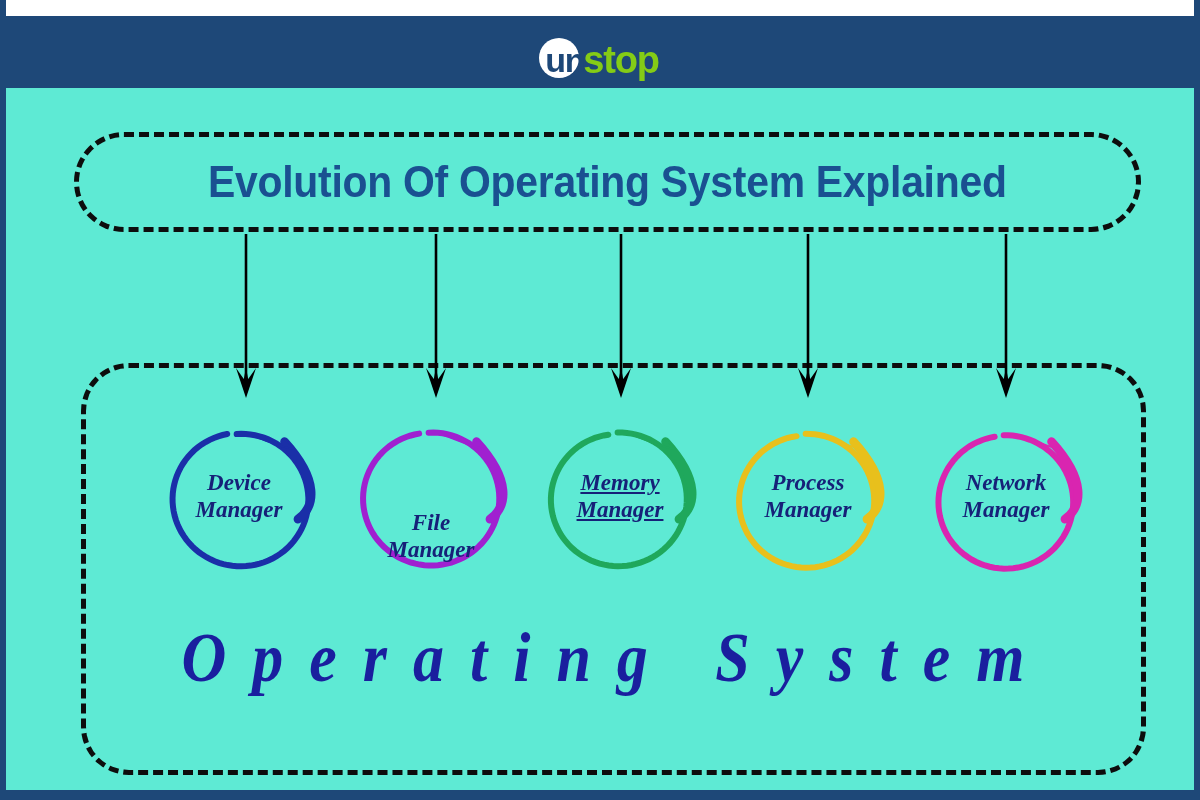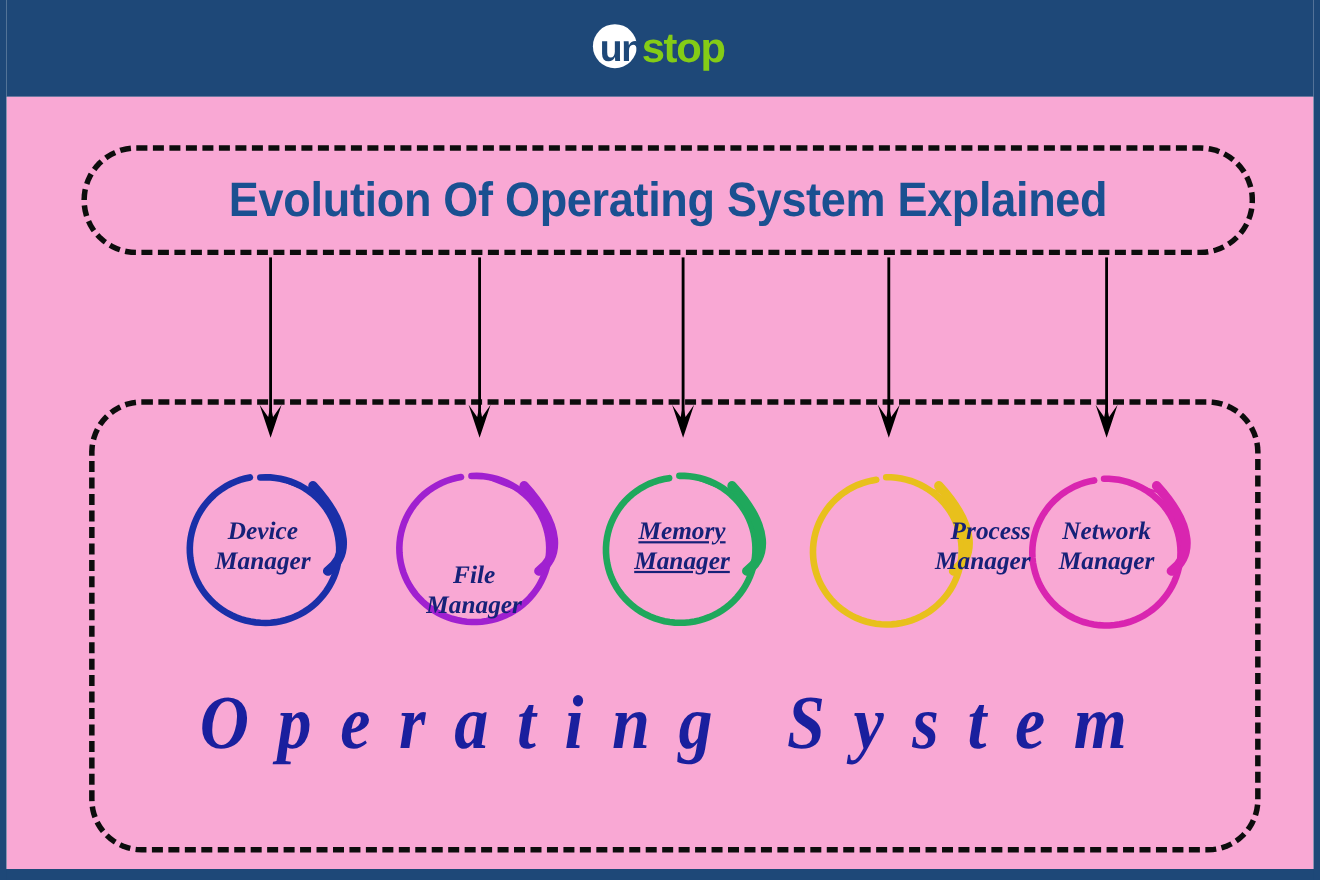--- a/index.html
+++ b/index.html
@@ -17,21 +17,21 @@
     box-sizing: border-box;
     border-left: 6px solid #1e4878;
     border-right: 6px solid #1e4878;
     border-bottom: 10px solid #1e4878;
   }
 
   
   #header-band {
     position: absolute;
     left: -6px;
-    top: 0;
+    top: 16px;
     width: 1200px;
     height: 88px;
     background: #1e4878;
     display: flex;
     align-items: center;
     justify-content: center;
   }
   #logo {
     position: relative;
     display: flex;
@@ -70,21 +70,21 @@
     margin-left: -1px;
   }
 
   
   #canvas {
     position: absolute;
     left: 0;
     top: 88px;
     width: 1188px;
     height: 702px;
-    background: #f9a8d4;
+    background: #5eead4;
   }
 
   
   #title-box {
     position: absolute;
     left: 68px;
     top: 44px;
     width: 1067px;
     height: 100px;
     border: 5px dashed #0d0d0d;
@@ -266,21 +266,21 @@
       <div>Manager</div>
     </div>
     <div class="manager-label" id="lbl1" style="left: 335px; top: 381px; width: 180px; color: rgb(22, 33, 120); margin-top: 40px;">
       <div>File</div>
       <div>Manager</div>
     </div>
     <div class="manager-label" id="lbl2" style="left: 524px; top: 381px; width: 180px; color: rgb(22, 33, 120); text-decoration: underline;">
       <div>Memory</div>
       <div>Manager</div>
     </div>
-    <div class="manager-label" id="lbl3" style="left: 751px; top: 381px; width: 180px; color: rgb(22, 33, 120); text-align: right;">
+    <div class="manager-label" id="lbl3" style="left: 712px; top: 381px; width: 180px; color: rgb(22, 33, 120);">
       <div>Process</div>
       <div>Manager</div>
     </div>
     <div class="manager-label" id="lbl4" style="left: 910px; top: 381px; width: 180px; color: rgb(22, 33, 120);">
       <div>Network</div>
       <div>Manager</div>
     </div>
 
     <div id="os-word">Operating System</div>
 

